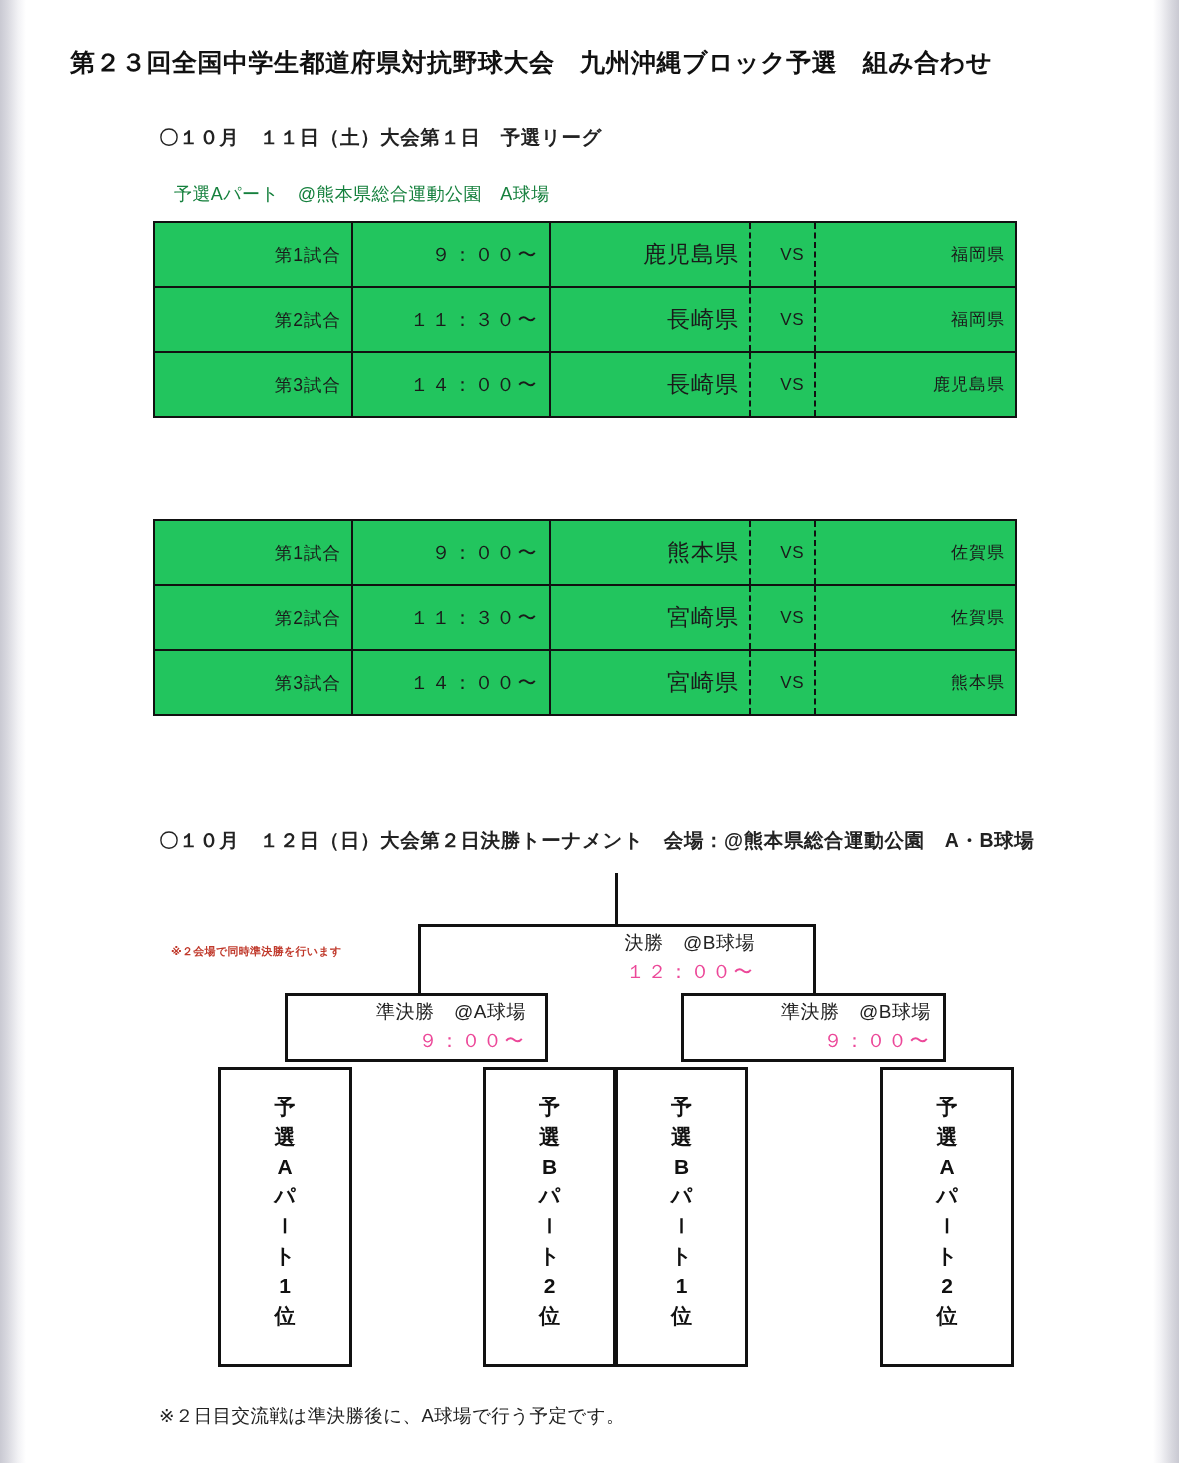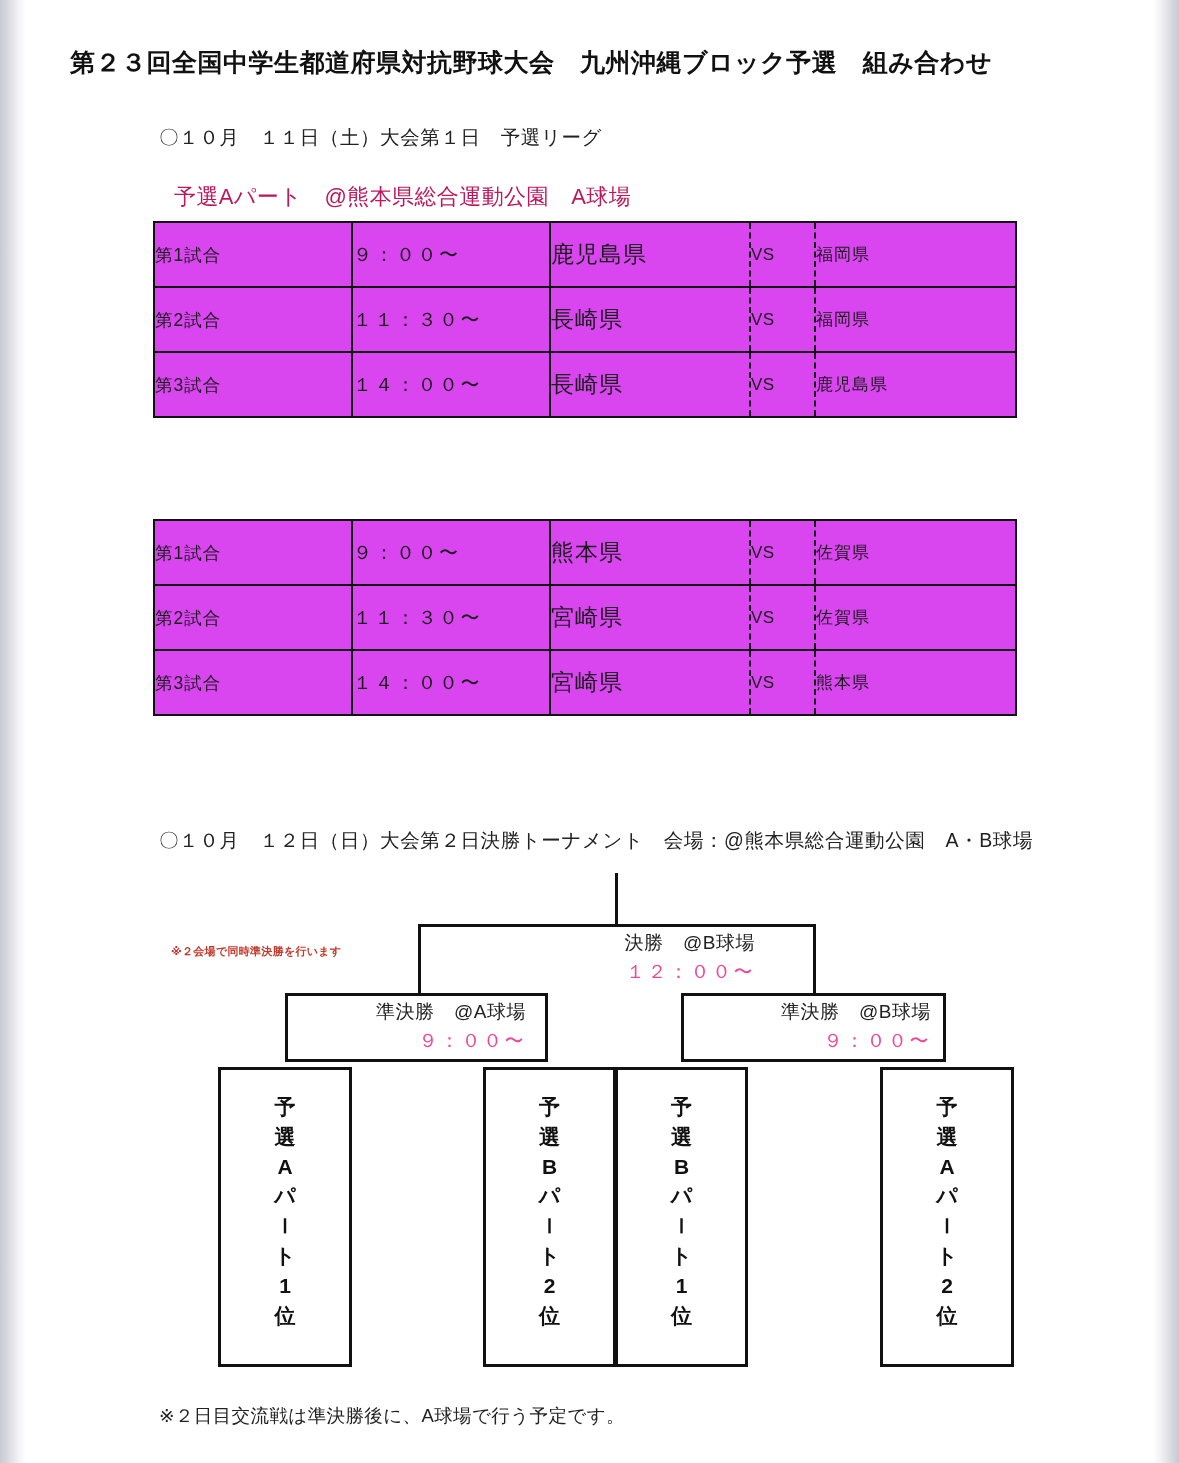--- a/index.html
+++ b/index.html
@@ -31,43 +31,44 @@
     white-space: nowrap;
   }
 
   
   .day-head {
     position: absolute;
     font-size: 19.5px;
     color: #222;
     white-space: nowrap;
     letter-spacing: 0.6px;
+    font-weight: bold;
   }
   .part-head {
     position: absolute;
-    font-size: 22px;
-    color: #be185d;
+    font-size: 18px;
+    color: #15803d;
     white-space: nowrap;
     letter-spacing: 0.4px;
   }
 
   
   .sched {
     position: absolute;
     width: 862px;
     border-collapse: collapse;
     table-layout: fixed;
   }
   .sched td {
     border: 2.5px solid #111;
     height: 65px;
-    text-align: left;
+    text-align: right;
     vertical-align: middle;
-    padding: 0;
-    background: #d946ef;
+    padding: 10px;
+    background: #22c55e;
   }
   .c-game  { width: 198px; font-size: 17.5px; letter-spacing: 1px; }
   .c-time  { width: 198px; font-size: 19px; letter-spacing: 2.5px; }
   .c-teamL { width: 200px; font-size: 23px; letter-spacing: 1px;
              border-right: 2.5px dashed #111 !important; }
   .c-vs    { width: 65px;  font-size: 17px; letter-spacing: 0.5px;
              border-right: 2.5px dashed #111 !important;
              border-left: 0 !important; }
   .c-teamR { width: 201px; font-size: 17px; letter-spacing: 1px;
              border-left: 0 !important; }

